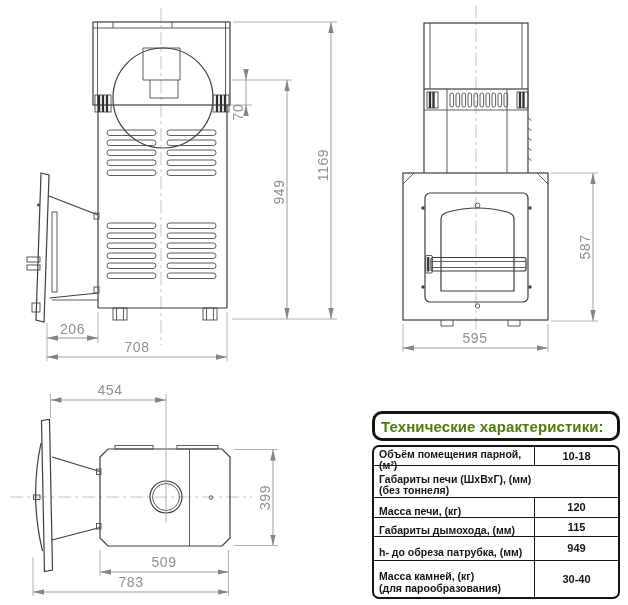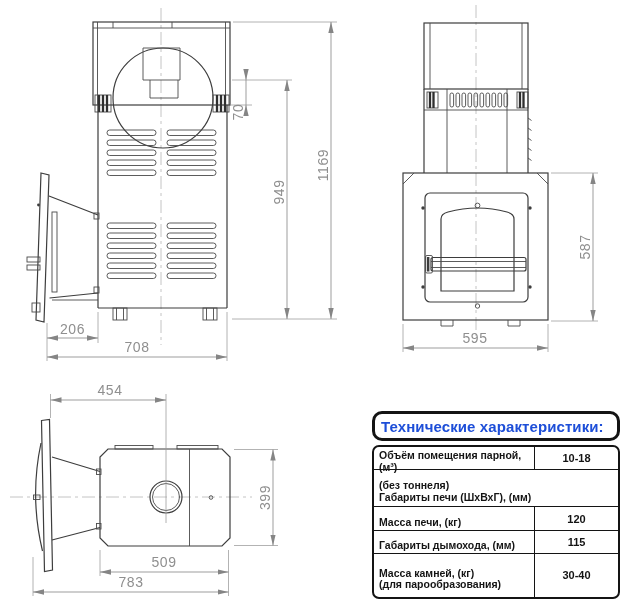--- a/index.html
+++ b/index.html
@@ -13,21 +13,21 @@
   .dim {stroke:#8d8d8d;stroke-width:0.85;fill:none;}
   .ext {stroke:#9a9a9a;stroke-width:0.75;fill:none;}
   .dim-text{font:14px "Liberation Sans",sans-serif;fill:#8f8f8f;letter-spacing:0.6px;}
   .fill{fill:#3d3d3d;stroke:none;}
 
   
   .spec{position:absolute;left:372px;top:411px;width:248px;color:#141414;}
   .spec *{box-sizing:border-box;}
   .spec-title{height:30px;border:3px solid #141414;border-radius:10px;display:flex;
               align-items:center;padding:0 6px;margin-bottom:4px;
-              color:#1d4ed8;font-weight:bold;font-size:15px;letter-spacing:0.1px;white-space:nowrap;}
+              color:#4d7c0f;font-weight:bold;font-size:15px;letter-spacing:0.1px;white-space:nowrap;}
   .spec-body{height:154px;border:2.5px solid #141414;border-radius:7px;
              display:flex;flex-direction:column;overflow:hidden;}
   .spec-row{display:flex;min-height:0;}
   .spec-row + .spec-row{border-top:1.6px solid #141414;}
   .spec-label{flex:1;display:flex;flex-direction:column;justify-content:center;
               padding:1px 2px 1px 5px;font-weight:bold;font-size:10.5px;line-height:1.1;margin-top:8px;}
   .spec-value{width:84px;border-left:1.6px solid #141414;display:flex;align-items:center;
               justify-content:center;font-weight:bold;font-size:11px;text-align:left;}
 </style>
 </head>
@@ -217,35 +217,41 @@
     <div class="spec-title">Технические характеристики:</div>
     <div class="spec-body">
       <div class="spec-row" style="flex:16 0 0">
         <div class="spec-label">
             <div>Объём помещения парной, (м³)</div>
           </div>
         <div class="spec-value">10-18</div>
       </div>
       <div class="spec-row" style="flex:27 0 0">
         <div class="spec-label">
+          <div>Габариты печи (ШхВхГ), (мм)</div>
           <div>(без тоннеля)</div>
-          <div>Габариты печи (ШхВхГ), (мм)</div>
         </div>
       </div>
       <div class="spec-row" style="flex:17 0 0">
         <div class="spec-label">
             <div>Масса печи, (кг)</div>
           </div>
         <div class="spec-value">120</div>
       </div>
       <div class="spec-row" style="flex:16 0 0">
         <div class="spec-label">
             <div>Габариты дымохода, (мм)</div>
           </div>
         <div class="spec-value">115</div>
+      </div>
+      <div class="spec-row" style="flex:20 0 0">
+        <div class="spec-label">
+            <div>h- до обреза патрубка, (мм)</div>
+          </div>
+        <div class="spec-value">949</div>
       </div>
       <div class="spec-row" style="flex:32 0 0">
         <div class="spec-label">
           <div>Масса камней, (кг)</div>
           <div>(для парообразования)</div>
         </div>
         <div class="spec-value">30-40</div>
       </div>
     </div>
   </div>

